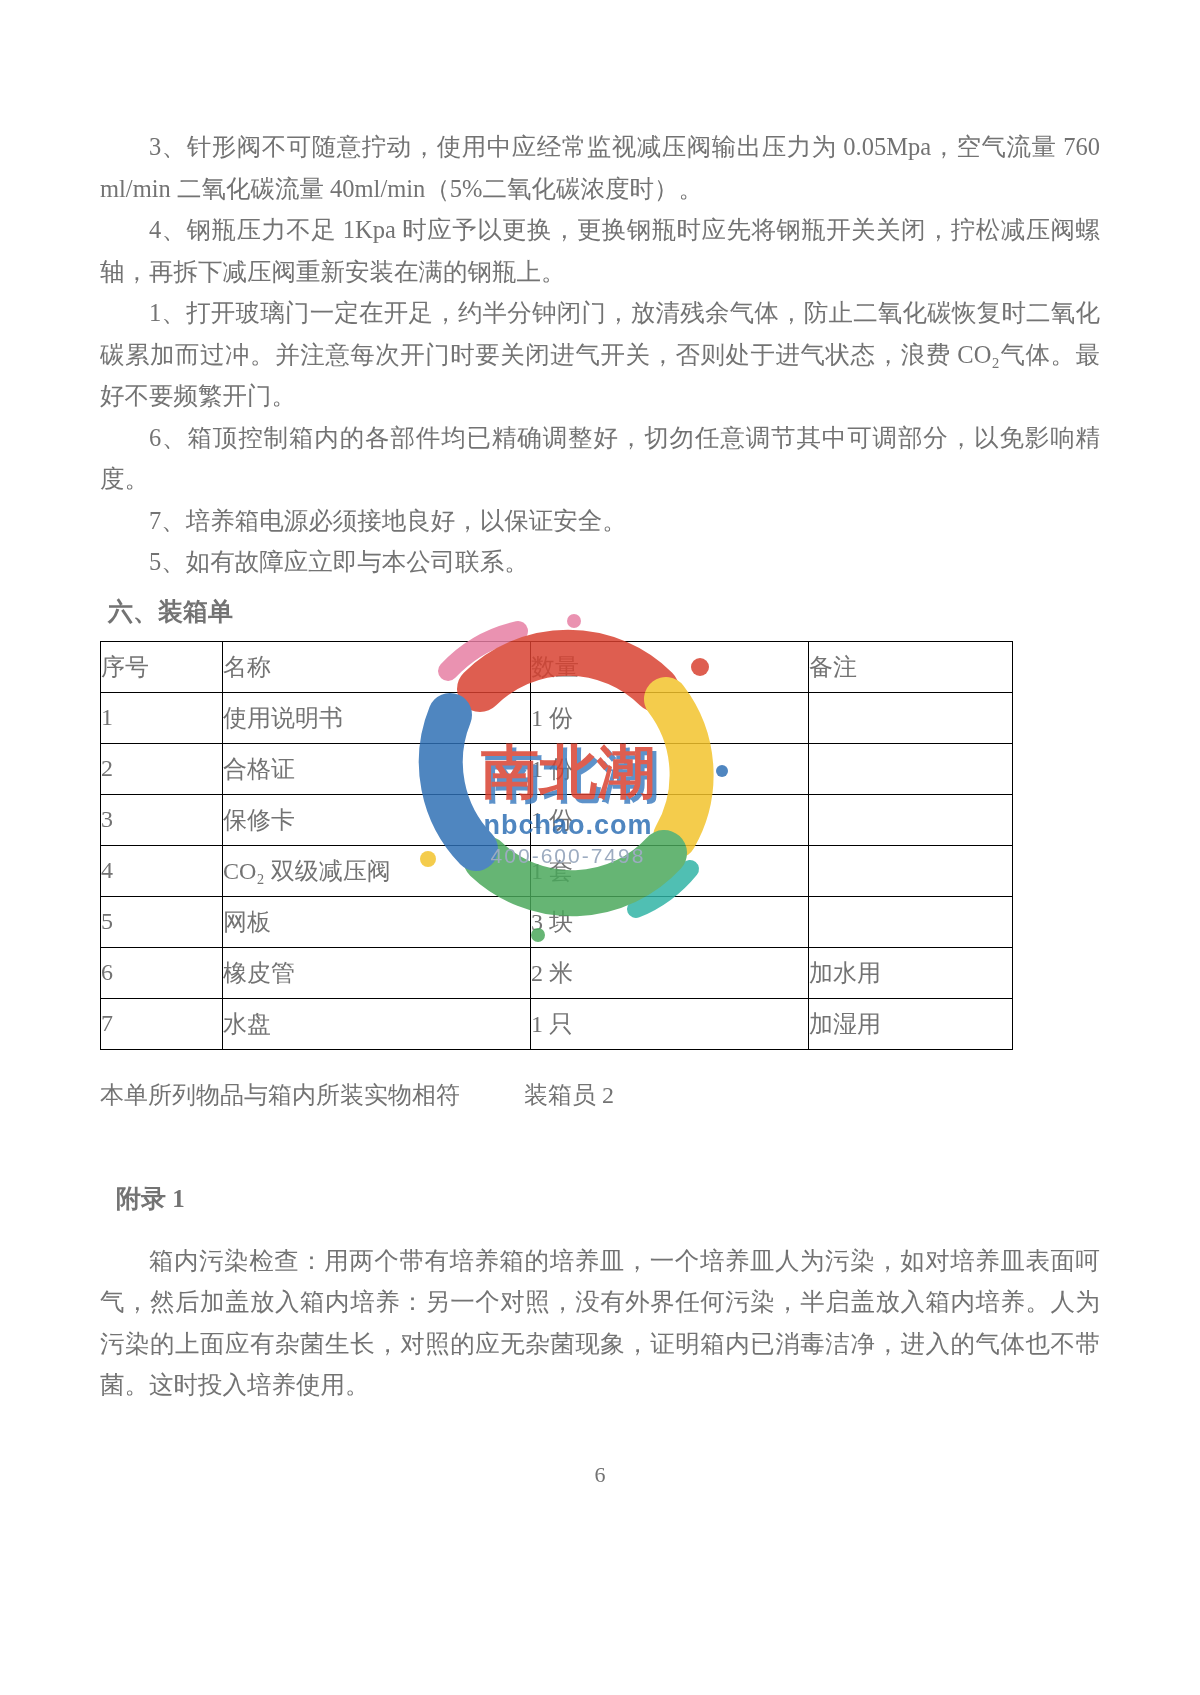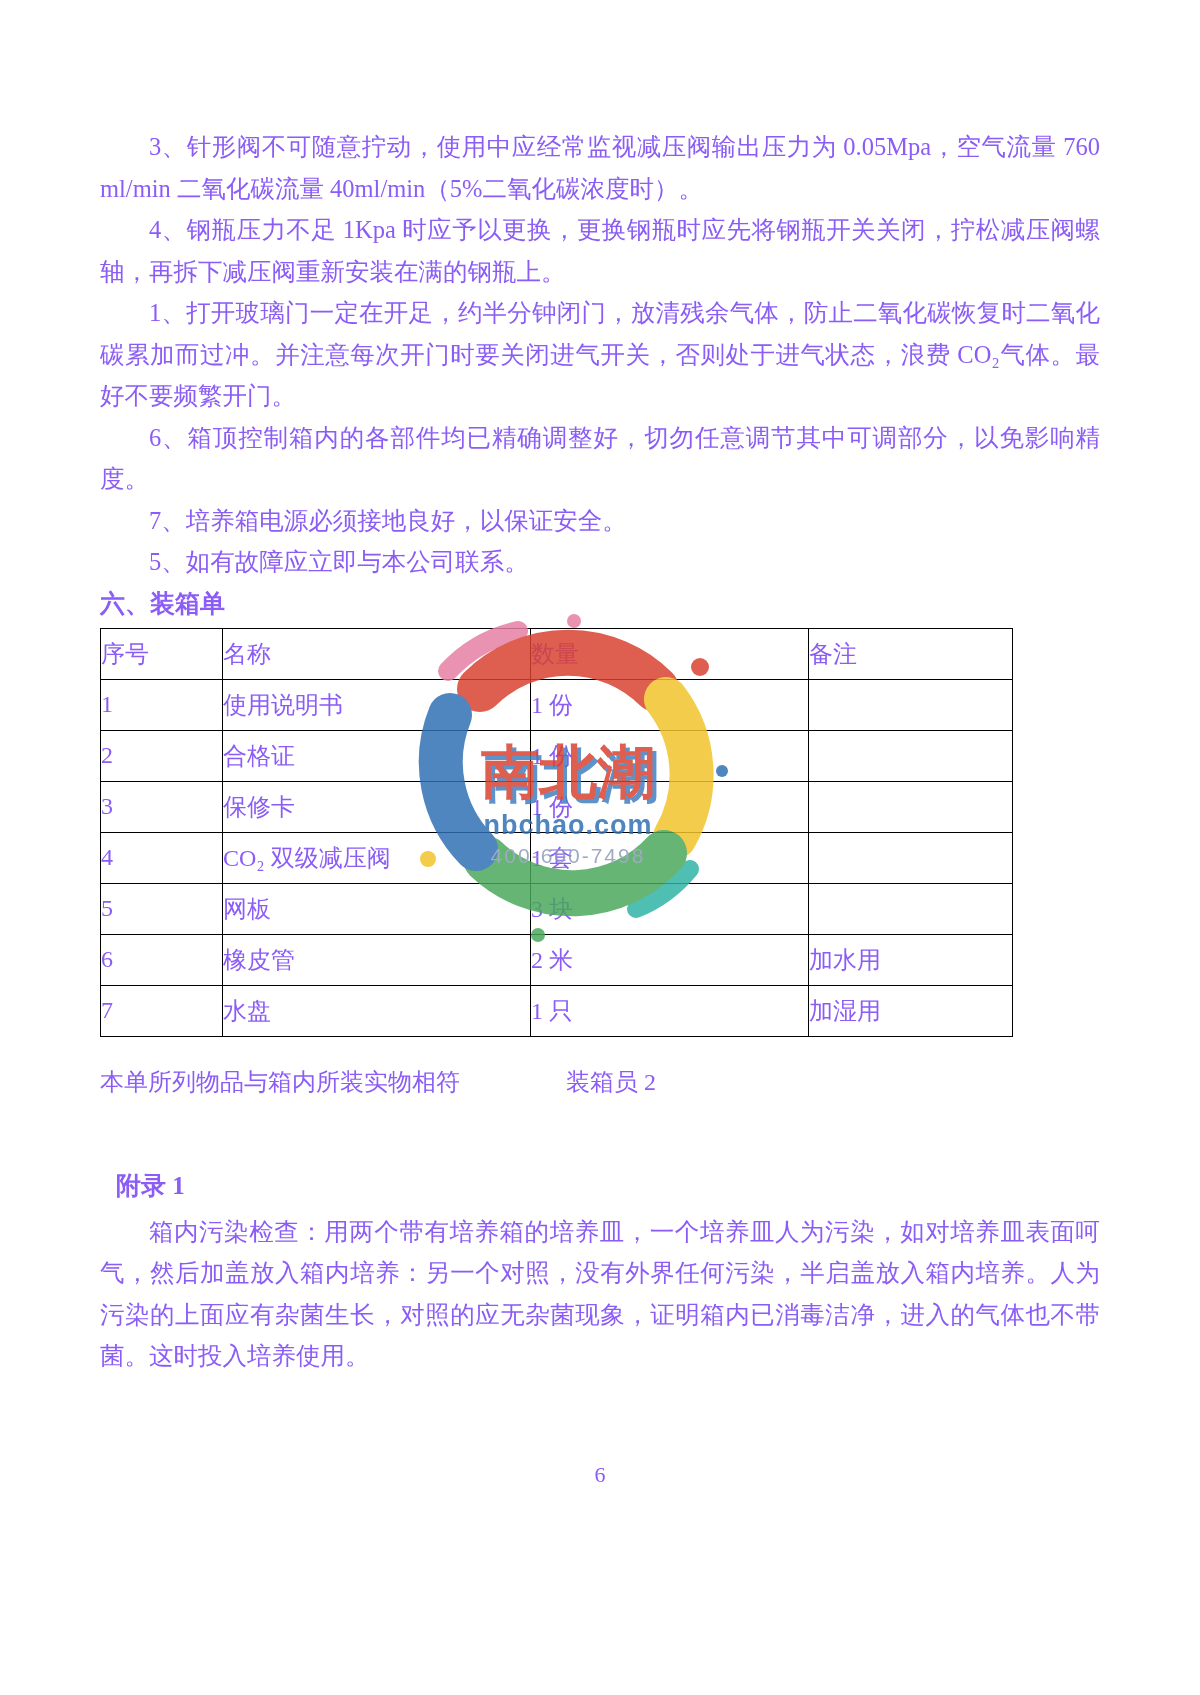--- a/index.html
+++ b/index.html
@@ -3,38 +3,38 @@
 <meta charset="utf-8">
 <style>
   html, body { margin: 0; padding: 0; background: #ffffff; }
   .page {
     position: relative;
     width: 1200px;
     height: 1695px;
     background: #ffffff;
     overflow: hidden;
     font-family: "Liberation Serif", "DejaVu Serif", serif;
-    color: #8b5cf6;
+    color: #737373;
   }
   .content {
     position: absolute;
     left: 100px;
     top: 126px;
     width: 1000px;
   }
   .para {
     margin: 0;
     font-size: 24.5px;
     line-height: 41.5px;
     text-align: justify;
     text-indent: 2em;
     word-break: break-all;
   }
   .section-heading {
-    margin: 0;
+    margin: 8px;
     font-size: 25px;
     font-weight: bold;
     line-height: 42px;
   }
   table.packing {
     border-collapse: collapse;
     table-layout: fixed;
     width: 912px;
     margin-top: 3px;
   }
@@ -45,21 +45,21 @@
     text-align: left;
     vertical-align: middle;
     font-size: 24px;
     font-weight: normal;
   }
   .confirm-line {
     margin-top: 24px;
     font-size: 24px;
     line-height: 42px;
   }
-  .confirm-line .packer { margin-left: 106px; }
+  .confirm-line .packer { margin-left: 64px; }
   .appendix-heading {
     margin: 62px 0 0 16px;
     font-size: 25px;
     font-weight: bold;
     line-height: 42px;
   }
   .watermark {
     position: absolute;
     left: 388px;
     top: 587px;
@@ -152,21 +152,21 @@
           <td>加湿用</td>
         </tr>
       </tbody>
     </table>
 
     <div class="confirm-line">
       <span>本单所列物品与箱内所装实物相符</span><span class="packer">装箱员 2</span>
     </div>
 
     <h2 class="appendix-heading">附录 1</h2>
-    <p class="para" style="margin-top:4px;">箱内污染检查：用两个带有培养箱的培养皿，一个培养皿人为污染，如对培养皿表面呵气，然后加盖放入箱内培养：另一个对照，没有外界任何污染，半启盖放入箱内培养。人为污染的上面应有杂菌生长，对照的应无杂菌现象，证明箱内已消毒洁净，进入的气体也不带菌。这时投入培养使用。</p>
+    <p class="para" style="margin-top:20px;">箱内污染检查：用两个带有培养箱的培养皿，一个培养皿人为污染，如对培养皿表面呵气，然后加盖放入箱内培养：另一个对照，没有外界任何污染，半启盖放入箱内培养。人为污染的上面应有杂菌生长，对照的应无杂菌现象，证明箱内已消毒洁净，进入的气体也不带菌。这时投入培养使用。</p>
 
   </div>
 
   <div class="watermark">
     <svg viewBox="0 0 360 390" width="360" height="390">
       <g fill="none" stroke-linecap="round">
         <path d="M 60,84 A 135,135 0 0 1 130,44" stroke-width="20" stroke="#e67ea3"></path>
         <path d="M 302,282 A 135,135 0 0 1 248,322" stroke-width="18" stroke="#2fb3a5"></path>
         <path d="M 92,102 A 125,125 0 0 1 268,102" stroke-width="46" stroke="#d8402f"></path>
         <path d="M 278,112 A 125,125 0 0 1 287,250" stroke-width="44" stroke="#f3c32a"></path>

